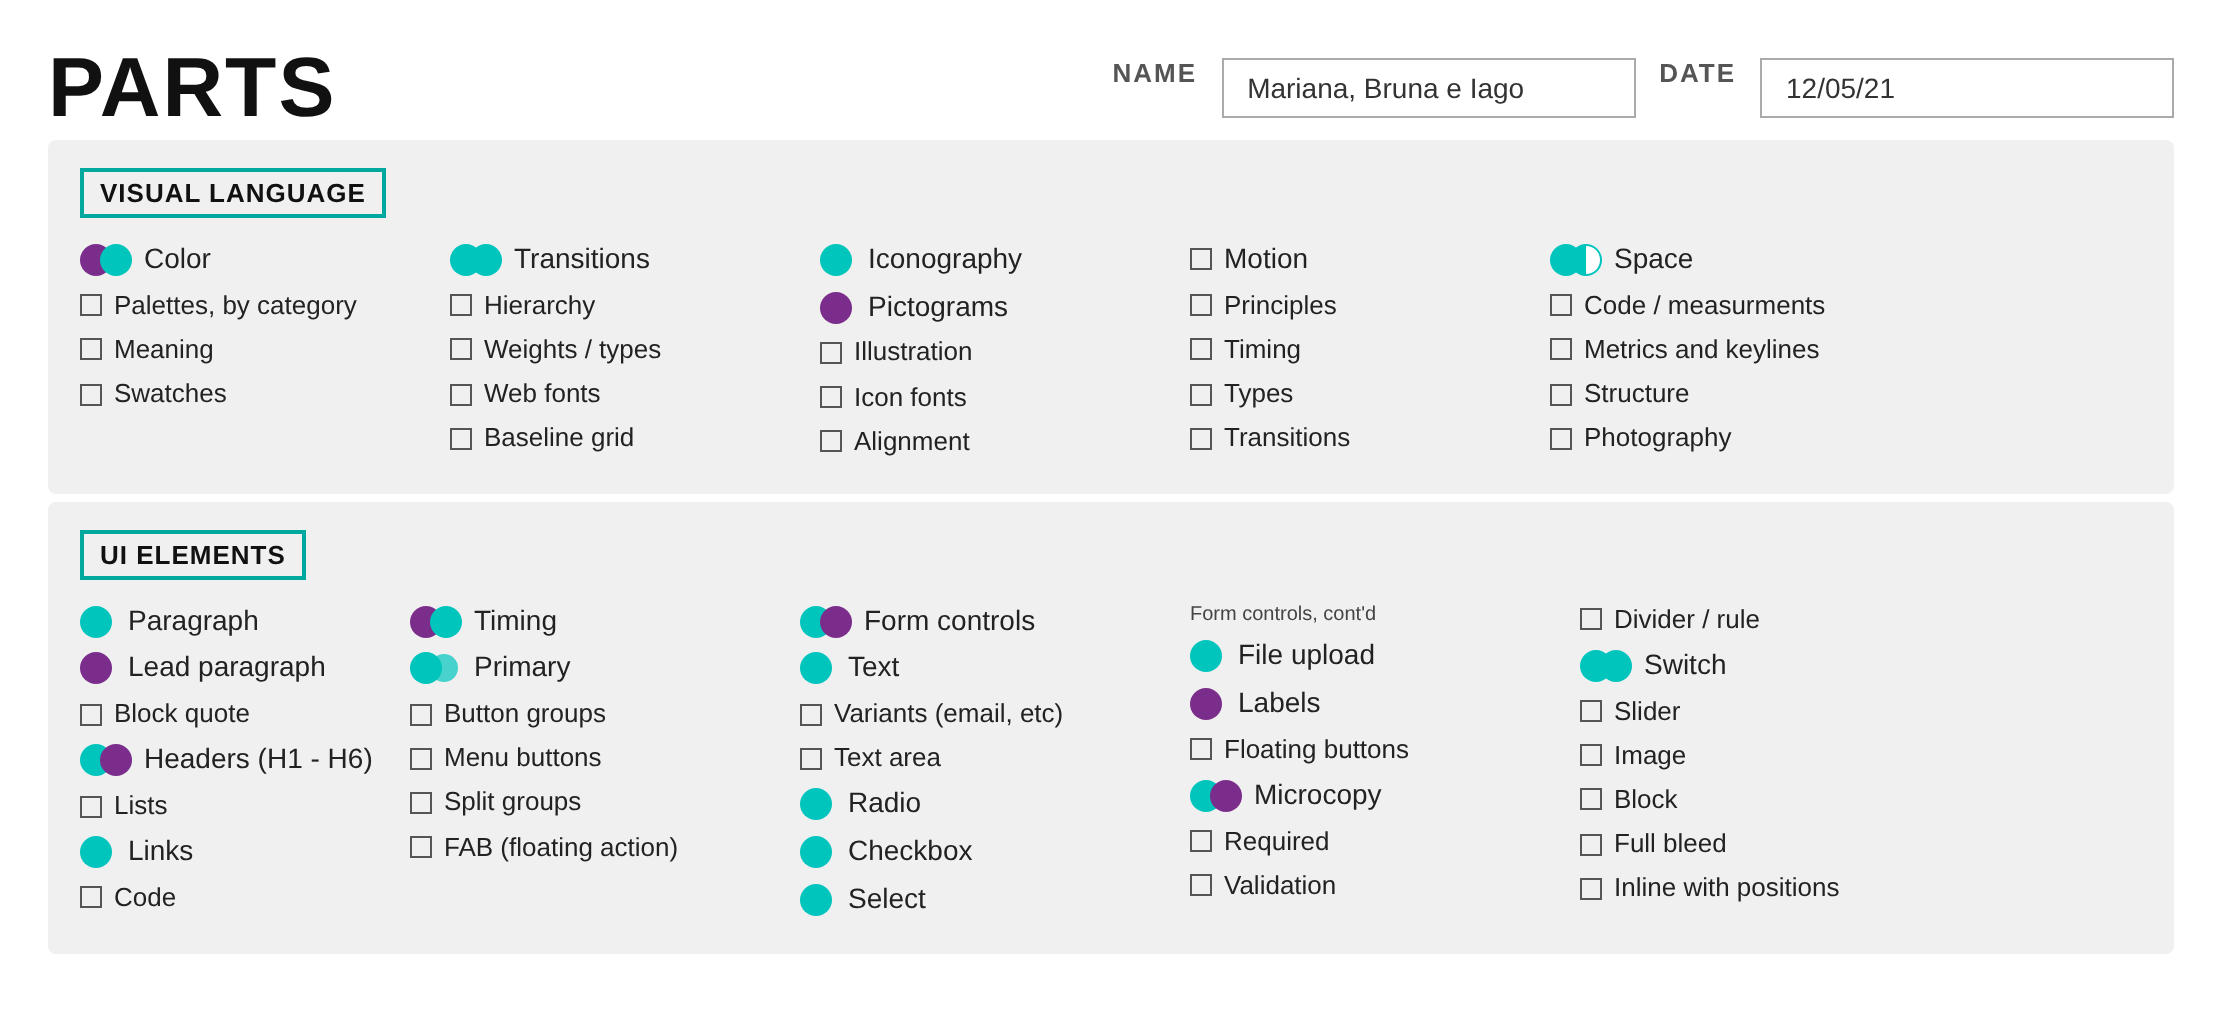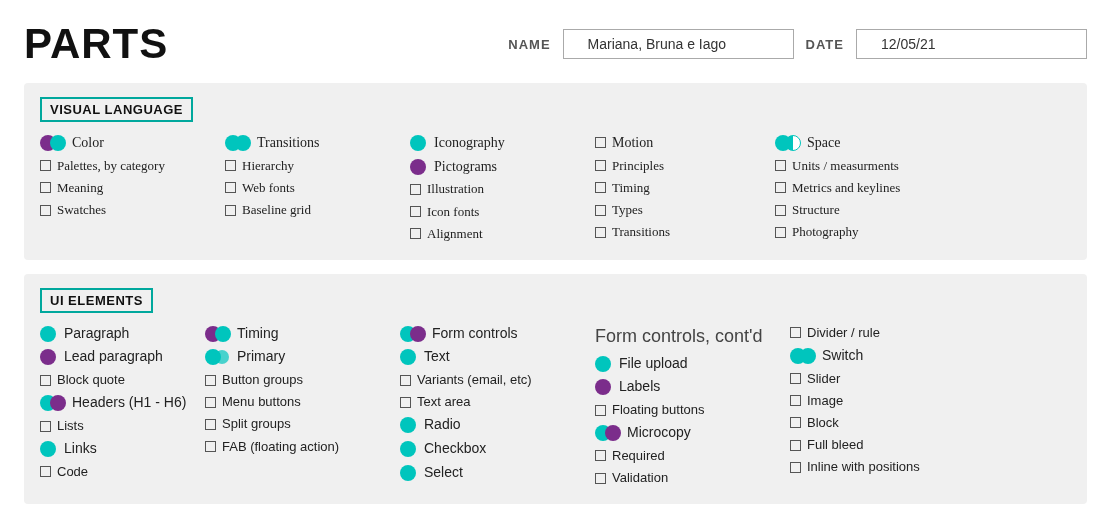--- a/index.html
+++ b/index.html
@@ -9,58 +9,57 @@
       width: 1111px;
       min-height: 517px;
       padding: 20px 24px;
     }
 
     
     .header {
       display: flex;
       align-items: center;
       gap: 16px;
-      margin-bottom: 15px;
+      margin-bottom: 2px;
     }
     .header-title {
       font-size: 42px;
       font-weight: 900;
       letter-spacing: 1px;
       color: #111;
     }
     .header-fields {
       display: flex;
-      align-items: center;
       gap: 12px;
       margin-left: auto;
     }
     .field-label {
       font-size: 13px;
       font-weight: 700;
       letter-spacing: 1px;
       color: #555;
     }
     .field-input {
       border: 1px solid #aaa;
-      padding: 6px 24px;
+      padding: 6px 12px;
       font-size: 14px;
       color: #333;
       background: #fff;
       min-width: 200px;
     }
     .field-input.date-input {
       min-width: 120px;
     }
 
     
     .section {
       background: #f0f0f0;
       border-radius: 4px;
       padding: 14px 16px 16px 16px;
-      margin-bottom: 14px;
+      margin-bottom: 4px;
     }
 
     .section-header {
       display: inline-block;
       border: 2.5px solid #00a89d;
       padding: 3px 8px;
       font-size: 13px;
       font-weight: 900;
       letter-spacing: 0.5px;
       color: #111;
@@ -68,21 +67,20 @@
       background: #f0f0f0;
     }
 
     .section-grid {
       display: grid;
       gap: 0 10px;
     }
 
     .visual-grid {
       grid-template-columns: 175px 175px 175px 170px 210px;
-      font-family: Liberation Serif, serif;
     }
 
     .ui-grid {
       grid-template-columns: 155px 185px 185px 185px 180px 185px;
     }
 
     .col {
       display: flex;
       flex-direction: column;
       gap: 2px;
@@ -186,20 +184,24 @@
           <div class="dot dot-teal d2"></div>
         </div>
         <span>Transitions</span>
       </div>
       <div class="item">
         <span class="checkbox"></span>
         <span>Hierarchy</span>
       </div>
       <div class="item">
         <span class="checkbox"></span>
+        <span>Weights / types</span>
+      </div>
+      <div class="item">
+        <span class="checkbox"></span>
         <span>Web fonts</span>
       </div>
       <div class="item">
         <span class="checkbox"></span>
         <span>Baseline grid</span>
       </div>
     </div>
 
     <div class="col">
       <div class="item main-item">
@@ -250,21 +252,21 @@
     <div class="col">
       <div class="item main-item">
         <div class="dots-combo">
           <div class="dot dot-teal d1"></div>
           <div class="dot" style="width:16px;height:16px;border-radius:50%;background:linear-gradient(90deg,#00c5bd 50%,#fff 50%);border:1.5px solid #00c5bd;position:absolute;left:10px;top:1px;"></div>
         </div>
         <span>Space</span>
       </div>
       <div class="item">
         <span class="checkbox"></span>
-        <span>Units / measurments</span>
+        <span>Code / measurments</span>
       </div>
       <div class="item">
         <span class="checkbox"></span>
         <span>Metrics and keylines</span>
       </div>
       <div class="item">
         <span class="checkbox"></span>
         <span>Structure</span>
       </div>
       <div class="item">
@@ -376,21 +378,21 @@
         <span>Checkbox</span>
       </div>
       <div class="item main-item">
         <div class="dot dot-teal" style="margin-right:2px"></div>
         <span>Select</span>
       </div>
     </div>
 
     <div class="col">
       <div class="item main-item">
-        <span style="font-size:18px;color:#444;">Form controls, cont'd</span>
+        <span style="font-size:10px;color:#444;">Form controls, cont'd</span>
       </div>
       <div class="item main-item">
         <div class="dot dot-teal" style="margin-right:2px"></div>
         <span>File upload</span>
       </div>
       <div class="item main-item">
         <div class="dot dot-purple" style="margin-right:2px"></div>
         <span>Labels</span>
       </div>
       <div class="item">

